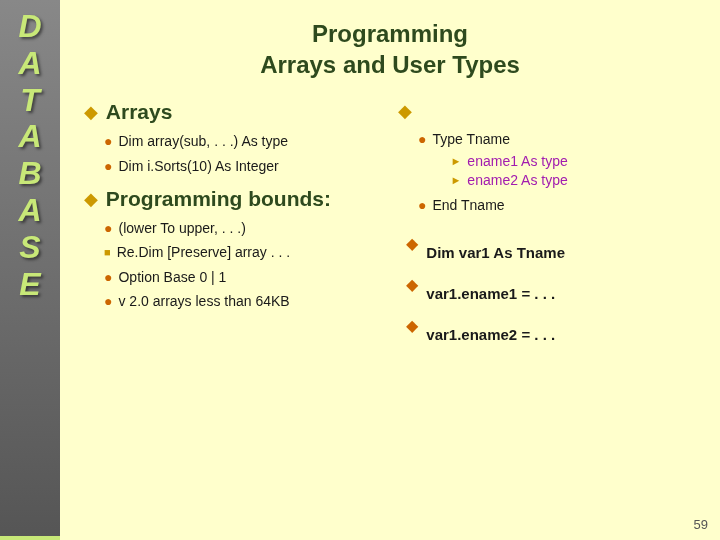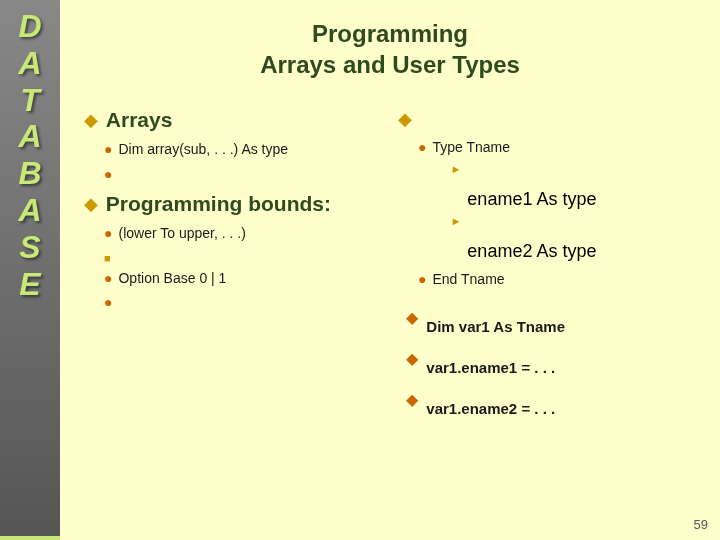--- a/index.html
+++ b/index.html
@@ -35,21 +35,20 @@
     }
 
     
     .main {
       flex: 1;
       background: #ffffcc;
       display: flex;
       flex-direction: column;
       padding: 18px 24px 10px 24px;
       position: relative;
-      gap: 8px;
     }
 
     
     .title {
       text-align: center;
       color: #2e4a1e;
       font-size: 24px;
       font-weight: bold;
       margin-bottom: 20px;
       line-height: 1.3;
@@ -139,23 +138,22 @@
     }
 
     .sub-bullet-v {
       color: #cc9900;
       font-size: 11px;
       margin-top: 2px;
       flex-shrink: 0;
     }
 
     .sub-bullet-text {
-      color: #000000;
-      font-size: 18px;
-      margin-top: 28px;
+      color: #a21caf;
+      font-size: 14px;
     }
 
     
     .diamond-item {
       display: flex;
       align-items: center;
       gap: 8px;
       margin-bottom: 6px;
     }
 
@@ -221,42 +219,45 @@
         <span class="section-title">Arrays</span>
       </div>
 
       <div class="bullet-list">
         <div class="bullet-item">
           <span class="bullet-circle">●</span>
           <span class="bullet-text">Dim array(sub, . . .) As type</span>
         </div>
         <div class="bullet-item">
           <span class="bullet-circle">●</span>
+          <span class="bullet-text">Dim i.Sorts(10) As Integer</span>
         </div>
       </div>
 
       <div class="section-header">
         <span class="diamond">◆</span>
         <span class="section-title">Programming bounds:</span>
       </div>
 
       <div class="bullet-list">
         <div class="bullet-item">
           <span class="bullet-circle">●</span>
           <span class="bullet-text">(lower To upper, . . .)</span>
         </div>
         <div class="bullet-item">
           <span class="bullet-square">■</span>
+          <span class="bullet-text">Re.Dim [Preserve] array . . .</span>
         </div>
         <div class="bullet-item">
           <span class="bullet-circle">●</span>
           <span class="bullet-text">Option Base 0 | 1</span>
         </div>
         <div class="bullet-item">
           <span class="bullet-circle">●</span>
+          <span class="bullet-text">v 2.0 arrays less than 64KB</span>
         </div>
       </div>
     </div>
 
     <div class="col-right">
 
       <div class="section-header">
         <span class="diamond">◆</span>
       </div>
 

